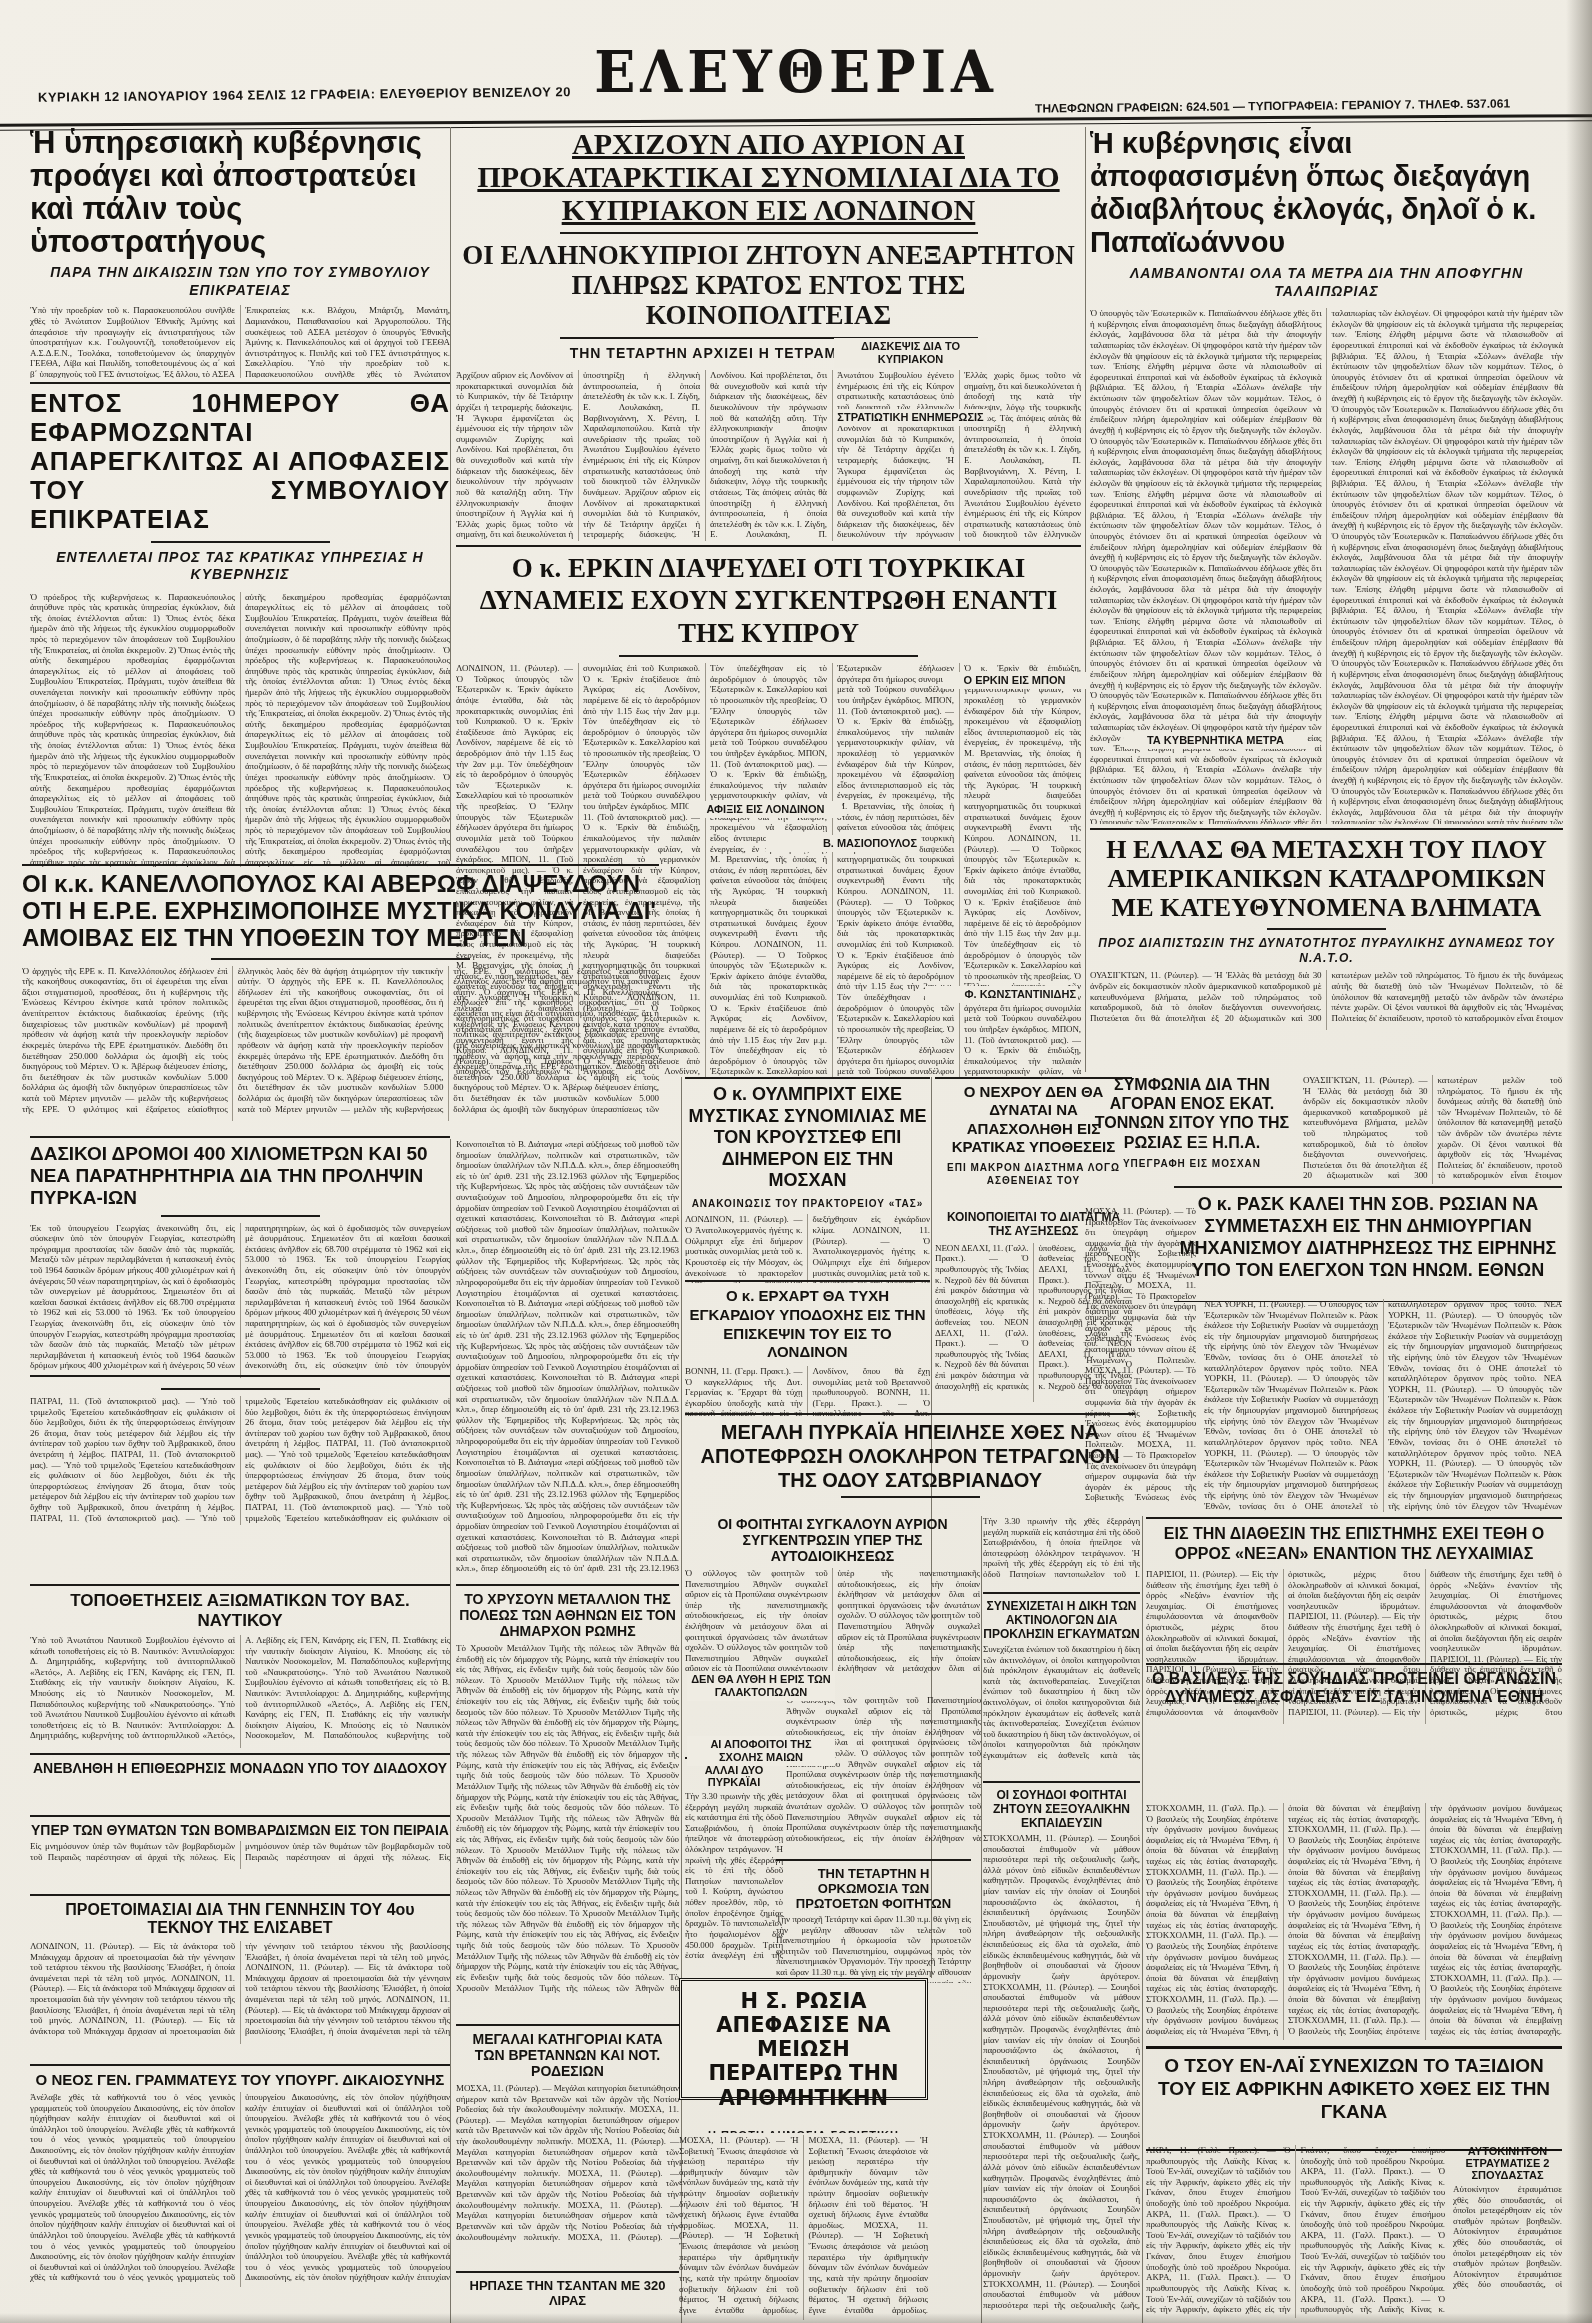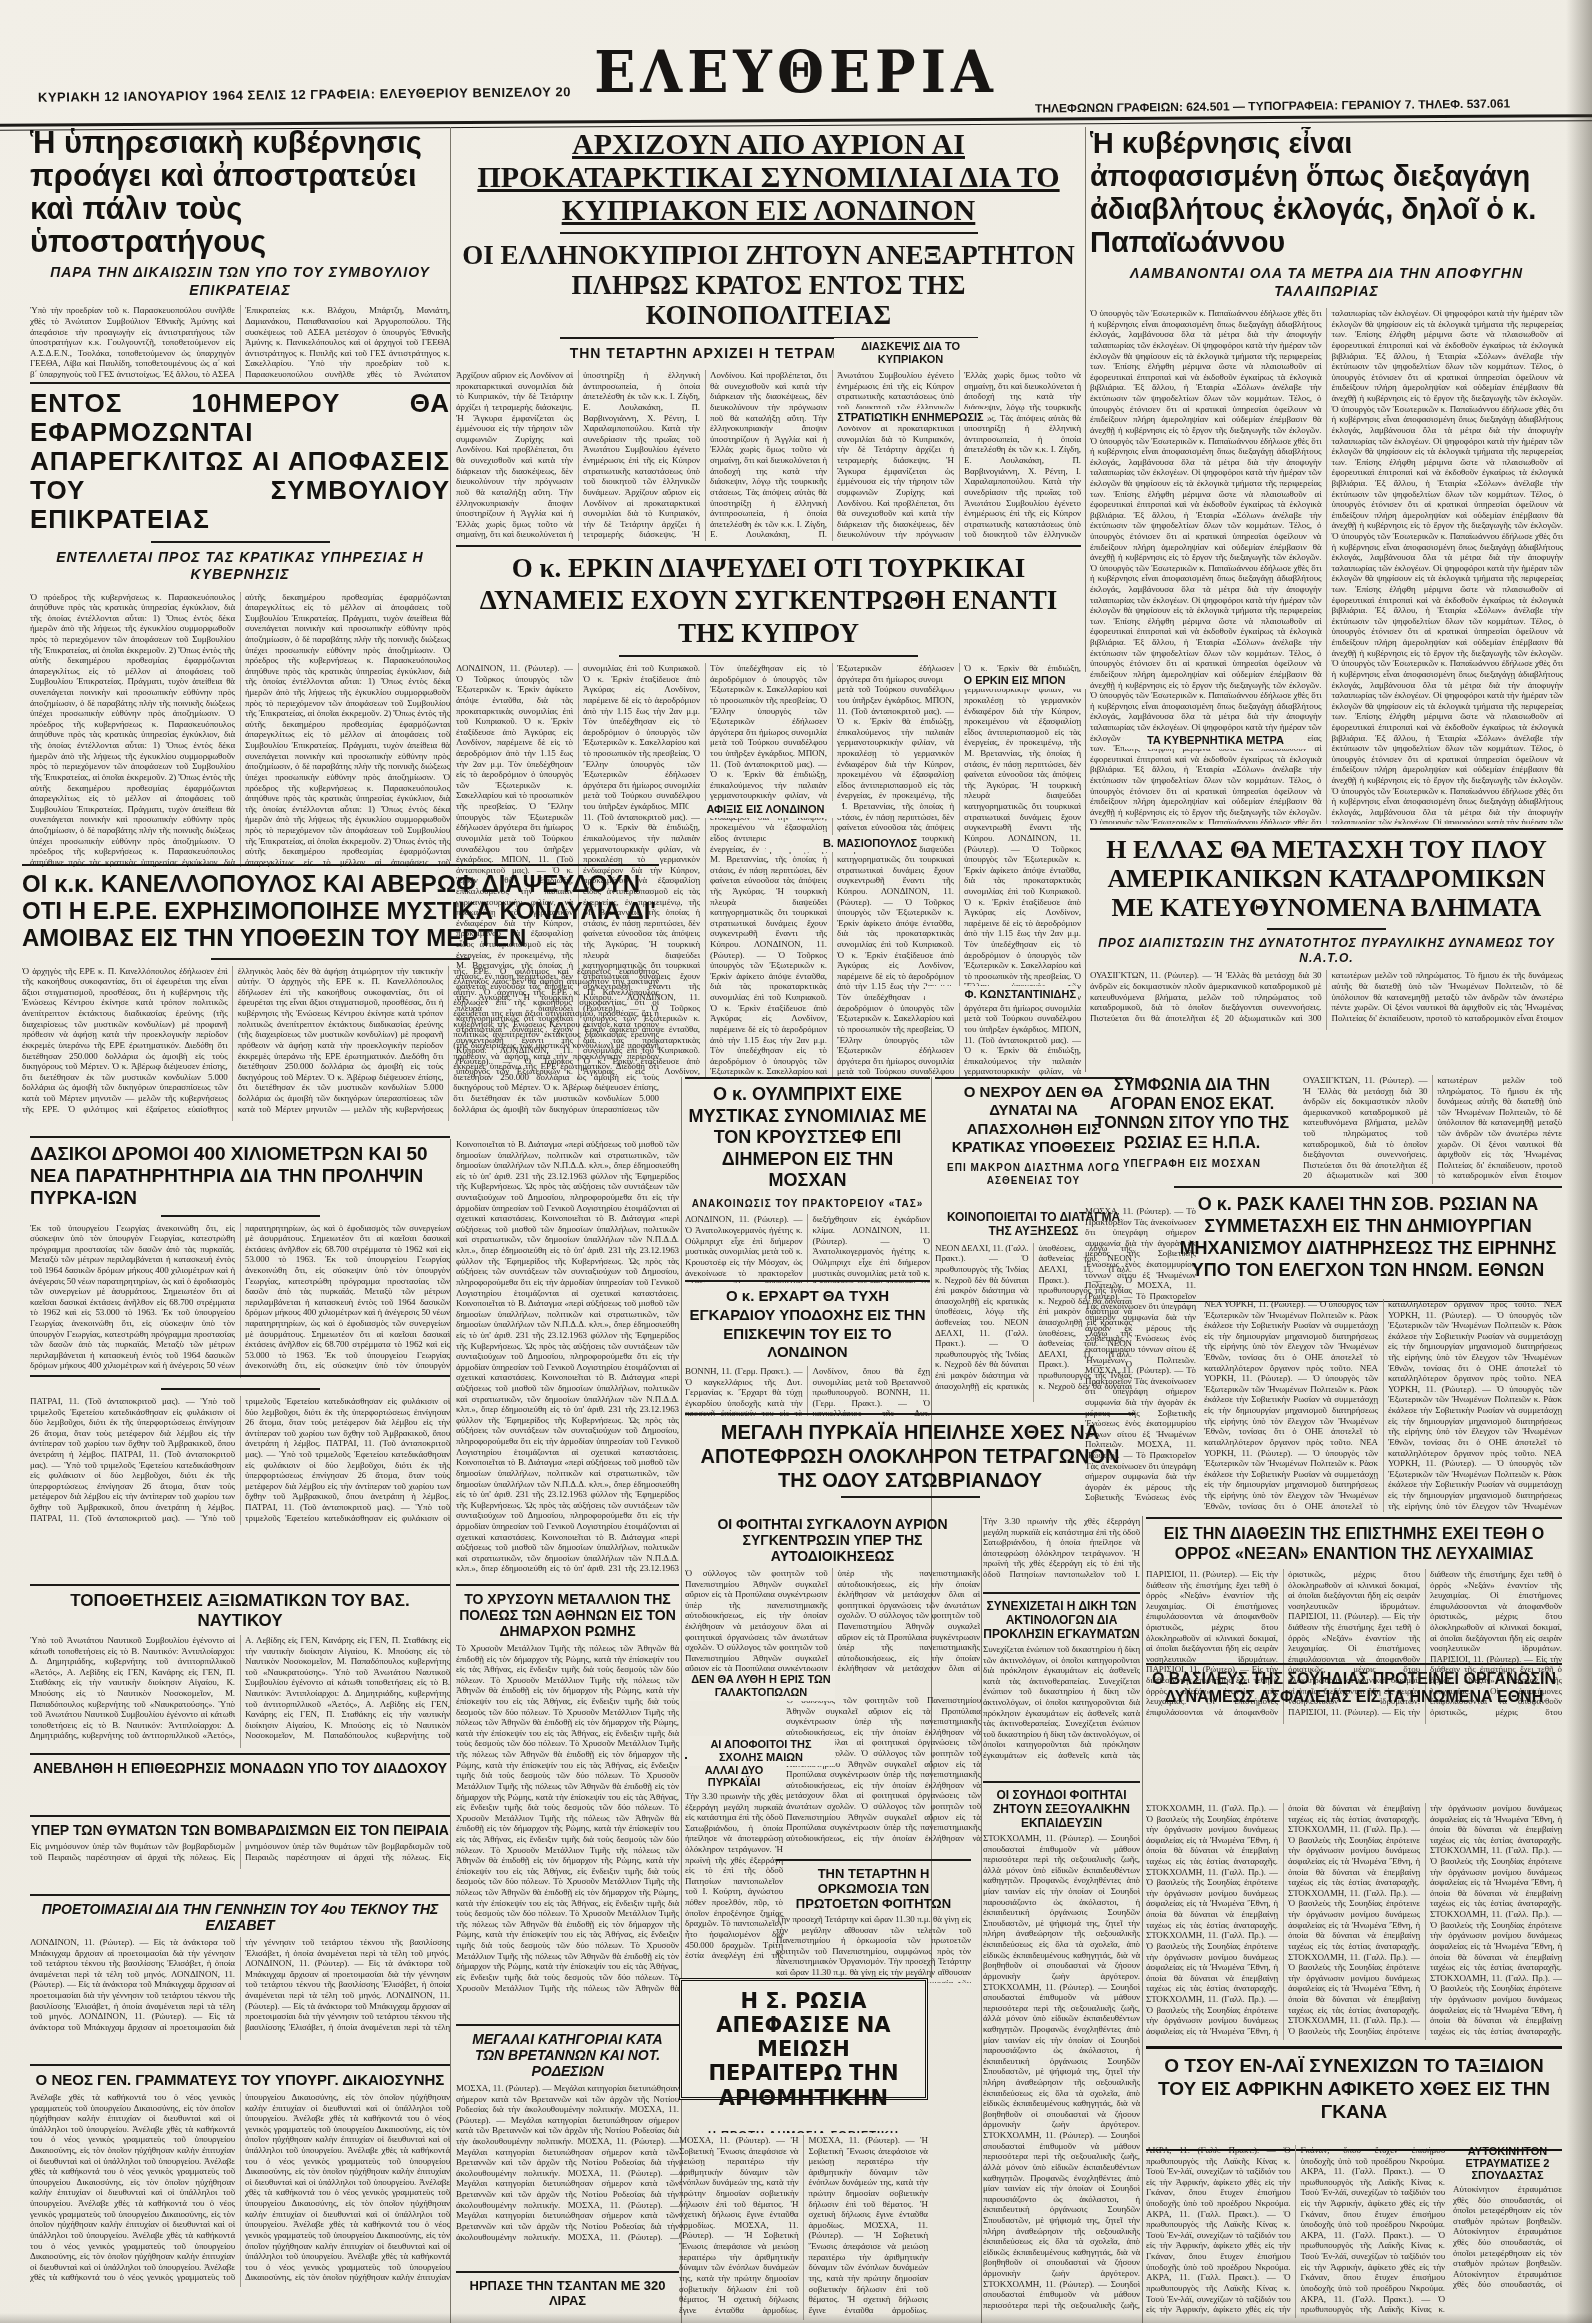--- a/index.html
+++ b/index.html
@@ -49,34 +49,34 @@
   #s-dasikoi .hl{font-size:19px;line-height:1.15;}
   #s-katedik{left:30px;top:1375px;width:420px;height:205px;}
   #s-katedik .hl{font-size:19px;line-height:1.15;}
   #s-topothet{left:30px;top:1584px;width:420px;height:165px;}
   #s-topothet .hl{font-size:17px;}
   #s-anevlithi{left:30px;top:1753px;width:420px;height:58px;}
   #s-anevlithi .hl{font-size:14px;}
   #s-yper{left:30px;top:1815px;width:420px;height:76px;}
   #s-yper .hl{font-size:14px;}
   #s-elisabet{left:30px;top:1894px;width:420px;height:165px;}
-  #s-elisabet .hl{font-size:14px;font-style:italic;}
+  #s-elisabet .hl{font-size:16px;}
   #s-grammateus{left:30px;top:2064px;width:420px;height:255px;}
   #s-grammateus .hl{font-size:15px;}
 
   #s-centerMain{left:456px;top:127px;width:625px;height:414px;}
   #s-centerMain .h1{font:bold 30px/1.1 "Liberation Serif",serif;text-align:center;text-decoration:underline;}
   #s-centerMain .h2{font:bold 27px/1.12 "Liberation Serif",serif;text-align:center;}
   #s-erkin{left:456px;top:545px;width:625px;height:527px;}
   #s-erkin .hl{font:bold 27px/1.2 "Liberation Serif",serif;text-align:center;}
   #s-koinopCont{left:456px;top:1139px;width:223px;height:442px;}
   #s-metallion{left:456px;top:1584px;width:223px;height:438px;}
   #s-metallion .hl{font-size:14px;}
   #s-megalai{left:456px;top:2024px;width:223px;height:245px;}
-  #s-megalai .hl{font-size:14px;font-style:italic;}
+  #s-megalai .hl{font-size:14px;}
   #s-irpase{left:456px;top:2271px;width:223px;height:50px;}
   #s-irpase .hl{font-size:13px;}
 
   #s-papaioannou{left:1090px;top:127px;width:473px;height:697px;}
   #s-papaioannou .hl{font-size:29px;line-height:1.14;font-weight:600;}
   #s-hellas{left:1090px;top:828px;width:473px;height:245px;}
   #s-hellas .hl{font:bold 26px/1.12 "Liberation Serif",serif;text-align:center;}
   #s-symfonia{left:1085px;top:1075px;width:214px;height:129px;}
   #s-symfonia .hl{font-size:16px;line-height:1.2;}
   #s-symfoniaBody{left:1085px;top:1206px;width:111px;height:306px;}

